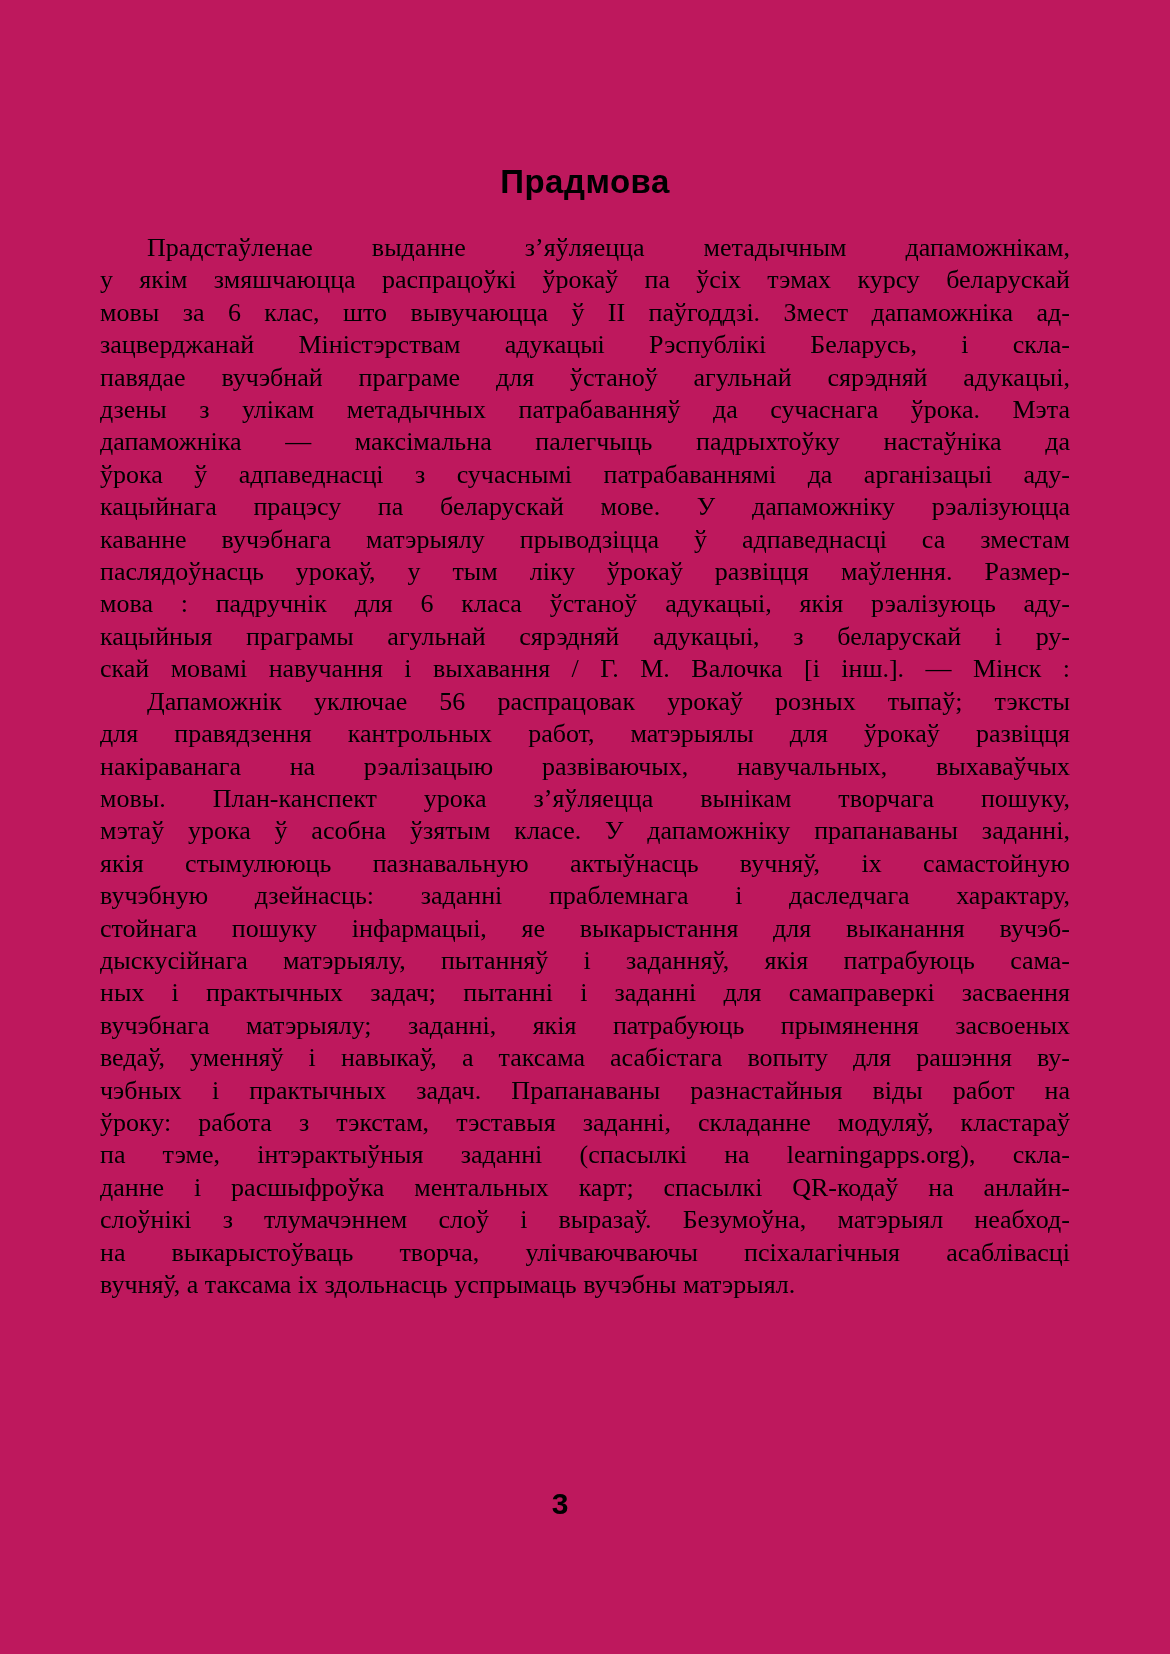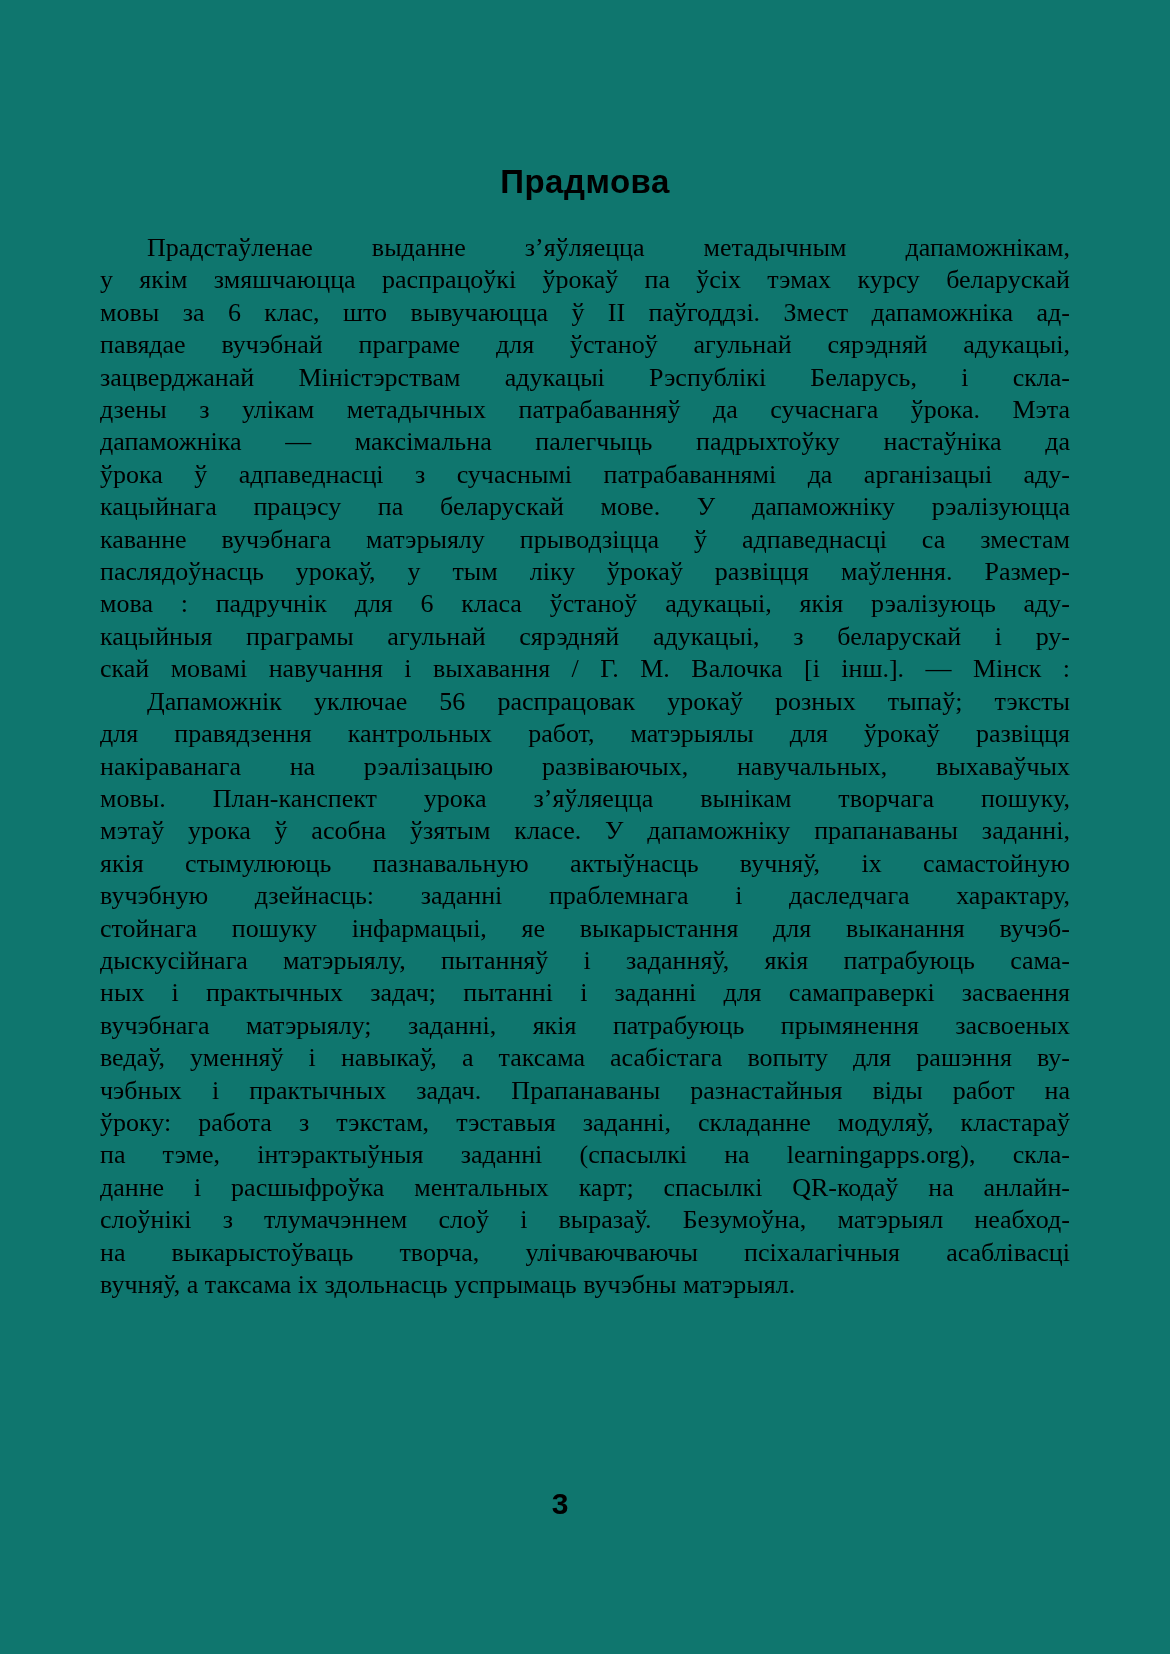--- a/index.html
+++ b/index.html
@@ -4,21 +4,21 @@
 <style>
   html, body {
     margin: 0;
     padding: 0;
     background: #ffffff;
   }
   .page {
     position: relative;
     width: 1170px;
     height: 1654px;
-    background: #0f766e;
+    background: #be185d;
     color: #000000;
     overflow: hidden;
   }
   .page-title {
     position: absolute;
     top: 162px;
     left: 100px;
     width: 970px;
     text-align: center;
     font-family: "Liberation Sans", sans-serif;
@@ -62,22 +62,22 @@
 </head>
 <body>
 
 <div class="page">
   <div class="page-title">Прадмова</div>
 
   <div class="body-text">
       <div class="line first">Прадстаўленае выданне з’яўляецца метадычным дапаможнікам,</div>
       <div class="line">у якім змяшчаюцца распрацоўкі ўрокаў па ўсіх тэмах курсу беларускай</div>
       <div class="line">мовы за 6 клас, што вывучаюцца ў II паўгоддзі. Змест дапаможніка ад-</div>
+      <div class="line">зацверджанай Міністэрствам адукацыі Рэспублікі Беларусь, і скла-</div>
       <div class="line">павядае вучэбнай праграме для ўстаноў агульнай сярэдняй адукацыі,</div>
-      <div class="line">зацверджанай Міністэрствам адукацыі Рэспублікі Беларусь, і скла-</div>
       <div class="line">дзены з улікам метадычных патрабаванняў да сучаснага ўрока. Мэта</div>
       <div class="line">дапаможніка — максімальна палегчыць падрыхтоўку настаўніка да</div>
       <div class="line">ўрока ў адпаведнасці з сучаснымі патрабаваннямі да арганізацыі аду-</div>
       <div class="line">кацыйнага працэсу па беларускай мове. У дапаможніку рэалізуюцца</div>
       <div class="line">каванне вучэбнага матэрыялу прыводзіцца ў адпаведнасці са зместам</div>
       <div class="line">паслядоўнасць урокаў, у тым ліку ўрокаў развіцця маўлення. Размер-</div>
       <div class="line">мова : падручнік для 6 класа ўстаноў адукацыі, якія рэалізуюць аду-</div>
       <div class="line">кацыйныя праграмы агульнай сярэдняй адукацыі, з беларускай і ру-</div>
       <div class="line">скай мовамі навучання і выхавання / Г. М. Валочка [і інш.]. — Мінск :</div>
       <div class="line first">Дапаможнік уключае 56 распрацовак урокаў розных тыпаў; тэксты</div>

